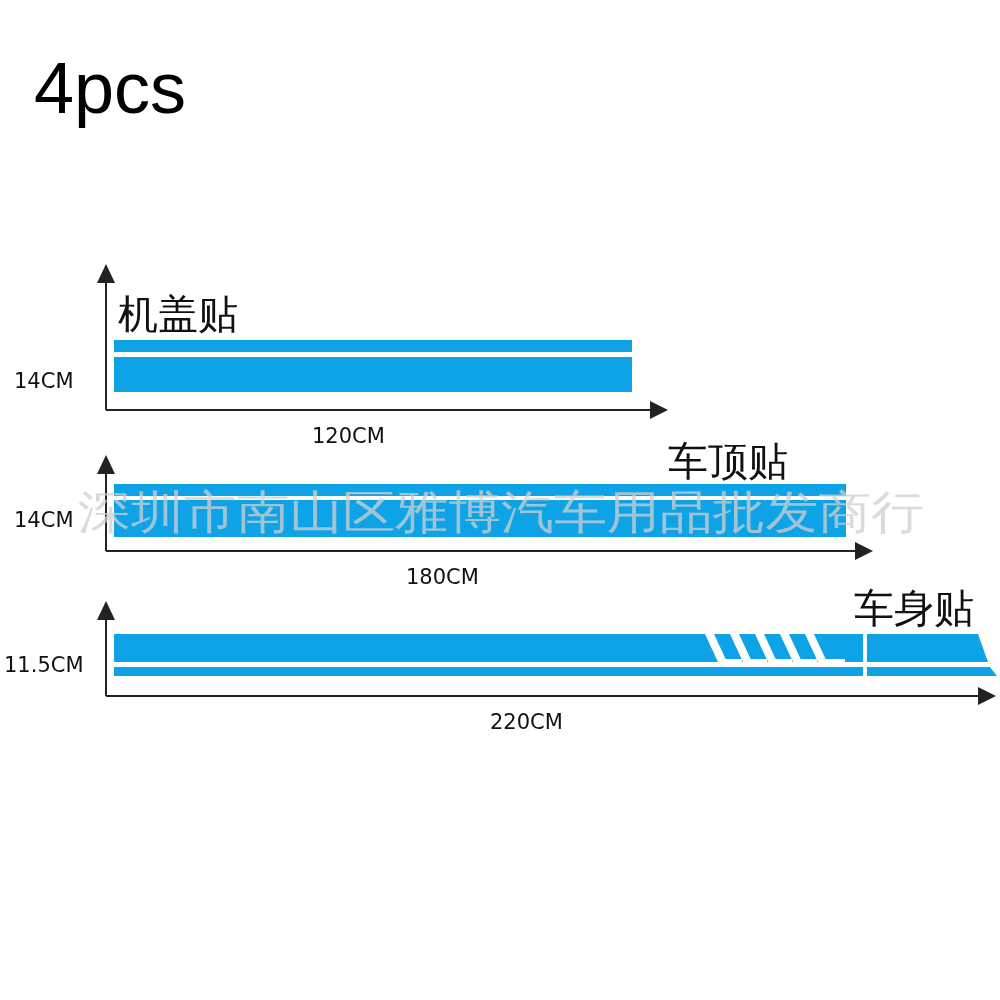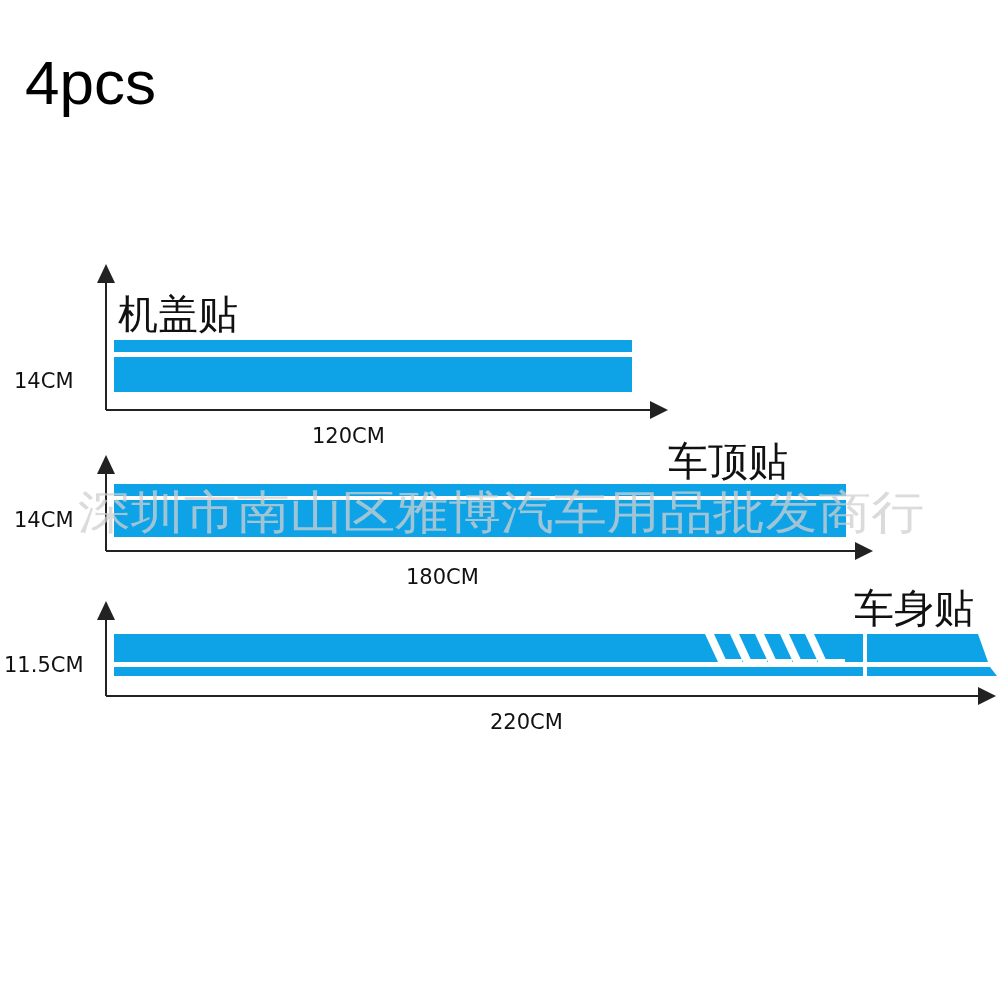--- a/index.html
+++ b/index.html
@@ -1,17 +1,17 @@
 <!DOCTYPE html>
 <html><head>
   <meta charset="utf-8">
   <style>
     html, body { margin: 0; padding: 0; background: #ffffff; }
     body { width: 1000px; height: 1000px; position: relative; overflow: hidden; font-family: "Liberation Sans", sans-serif; }
-    .title { position: absolute; left: 25px; top: 52px; font-size: 62px; color: #000; font-family: "Liberation Sans", sans-serif; line-height: 1; }
+    .title { position: absolute; left: 34px; top: 52px; font-size: 72px; color: #000; font-family: "Liberation Sans", sans-serif; line-height: 1; }
     svg.canvas { position: absolute; left: 0; top: 0; }
     .dim { font-family: "DejaVu Sans", sans-serif; font-size: 21px; fill: #111; }
     .cn { font-family: "DejaVu Serif", serif; font-size: 40px; fill: #111; }
     .wm { font-family: "DejaVu Sans", sans-serif; font-size: 46px; fill: #cfcfcf; fill-opacity: 0.75; letter-spacing: 0px; }
   </style>
 </head>
 <body>
 
 <div class="title">4pcs</div>
 

